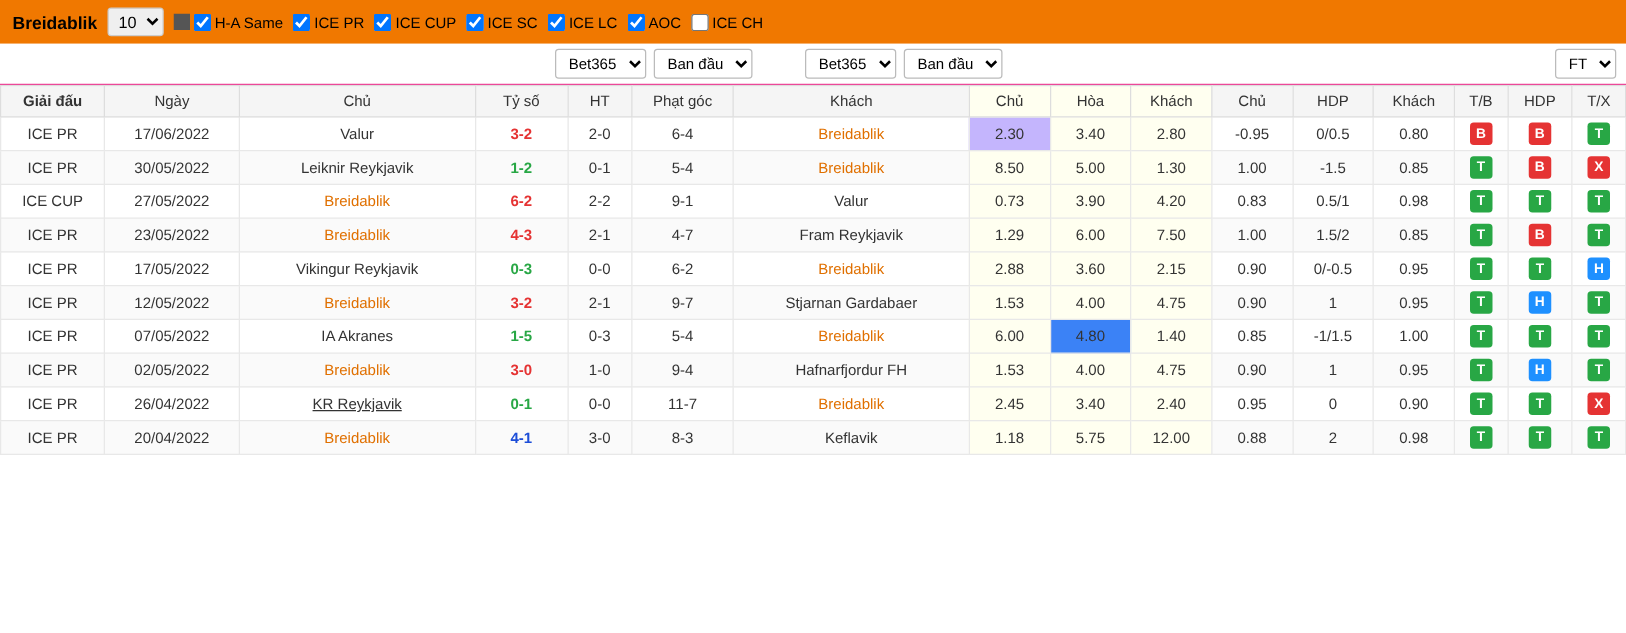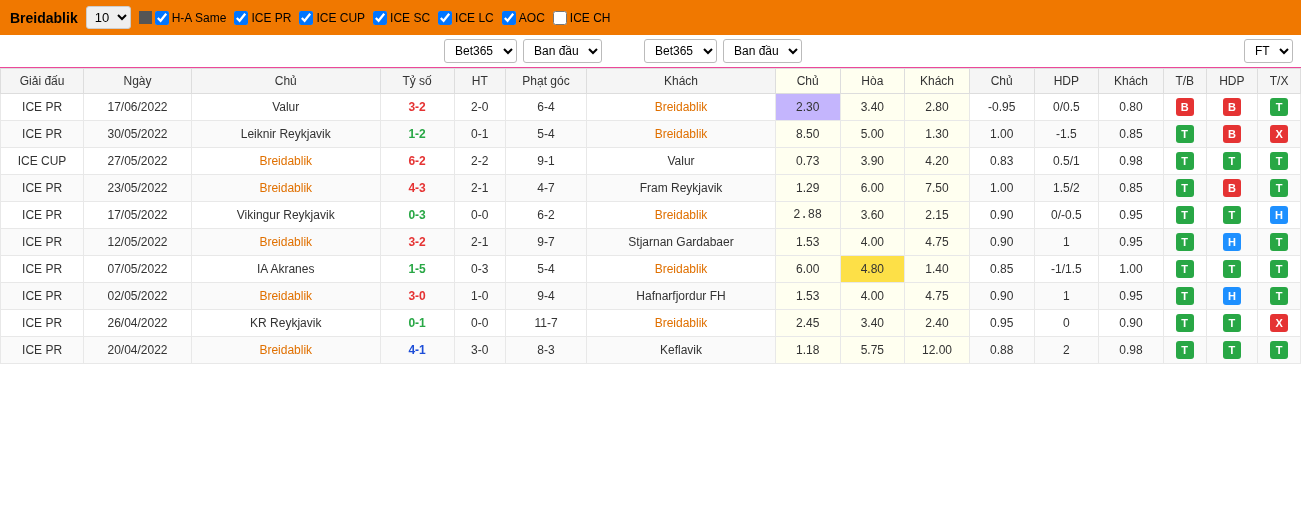--- a/index.html
+++ b/index.html
@@ -88,21 +88,21 @@
       text-align: center;
       line-height: 18px;
       font-weight: bold;
       font-size: 11px;
       color: #fff;
     }
     .badge-t { background: #28a745; }
     .badge-b { background: #e53333; }
     .badge-h { background: #1e90ff; }
 
-    .col-giai { width: 60px; }
+    .col-giai { width: 60px; font-weight: bold; }
     .col-ngay { width: 80px; }
     .col-chu { width: 140px; }
     .col-ty { width: 55px; }
     .col-ht { width: 38px; }
     .col-phat { width: 38px; }
     .col-khach { width: 140px; }
     .col-odds { width: 48px; }
     .col-hdp { width: 48px; }
     .col-tb { width: 30px; }
     .col-tx { width: 30px; }
@@ -286,21 +286,21 @@
     <td>17/05/2022</td>
     <td style="text-align:center;">
       Vikingur Reykjavik
     </td>
     <td style="color:#28a745;font-weight:bold;">0-3</td>
     <td>0-0</td>
     <td>6-2</td>
     <td style="text-align:center;">
       <span class="team-link">Breidablik</span>
     </td>
-    <td style="background:#fffff0;font-family:Liberation Mono, monospace;">2.88</td>
+    <td style="background:#fffff0;">2.88</td>
     <td style="background:#fffff0;">3.60</td>
     <td style="background:#fffff0;">2.15</td>
     <td>0.90</td>
     <td>0/-0.5</td>
     <td>0.95</td>
     <td><span class="badge badge-t">T</span></td>
     <td><span class="badge badge-t">T</span></td>
     <td><span class="badge badge-h">H</span></td>
   </tr>
       <tr>
@@ -331,21 +331,21 @@
     <td style="text-align:center;">
       IA Akranes
     </td>
     <td style="color:#28a745;font-weight:bold;">1-5</td>
     <td>0-3</td>
     <td>5-4</td>
     <td style="text-align:center;">
       <span class="team-link">Breidablik</span>
     </td>
     <td style="background:#fffff0;">6.00</td>
-    <td style="background:#fde047;">4.80</td>
+    <td style="background:#3b82f6;">4.80</td>
     <td style="background:#fffff0;">1.40</td>
     <td>0.85</td>
     <td>-1/1.5</td>
     <td>1.00</td>
     <td><span class="badge badge-t">T</span></td>
     <td><span class="badge badge-t">T</span></td>
     <td><span class="badge badge-t">T</span></td>
   </tr>
       <tr>
     <td>ICE PR</td>
@@ -365,21 +365,21 @@
     <td>0.90</td>
     <td>1</td>
     <td>0.95</td>
     <td><span class="badge badge-t">T</span></td>
     <td><span class="badge badge-h">H</span></td>
     <td><span class="badge badge-t">T</span></td>
   </tr>
       <tr>
     <td>ICE PR</td>
     <td>26/04/2022</td>
-    <td style="">
+    <td style="text-decoration:underline;">
       KR Reykjavik
     </td>
     <td style="color:#28a745;font-weight:bold;">0-1</td>
     <td>0-0</td>
     <td>11-7</td>
     <td style="text-align:center;">
       <span class="team-link">Breidablik</span>
     </td>
     <td style="background:#fffff0;">2.45</td>
     <td style="background:#fffff0;">3.40</td>

